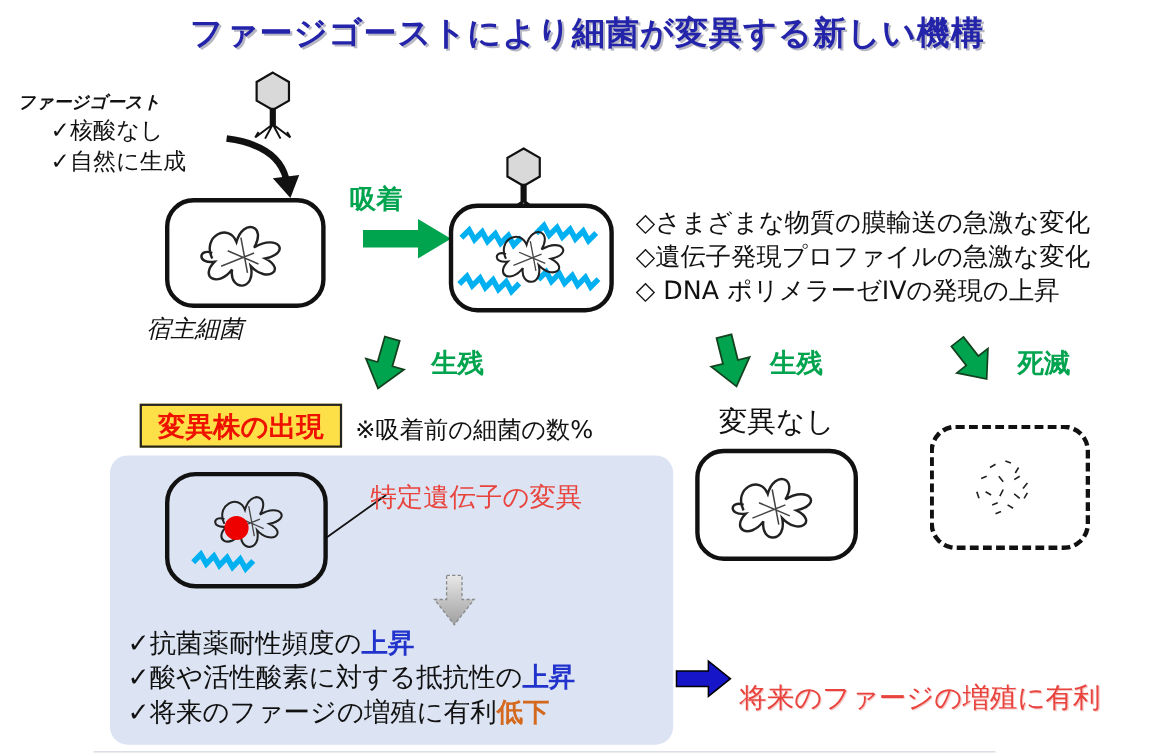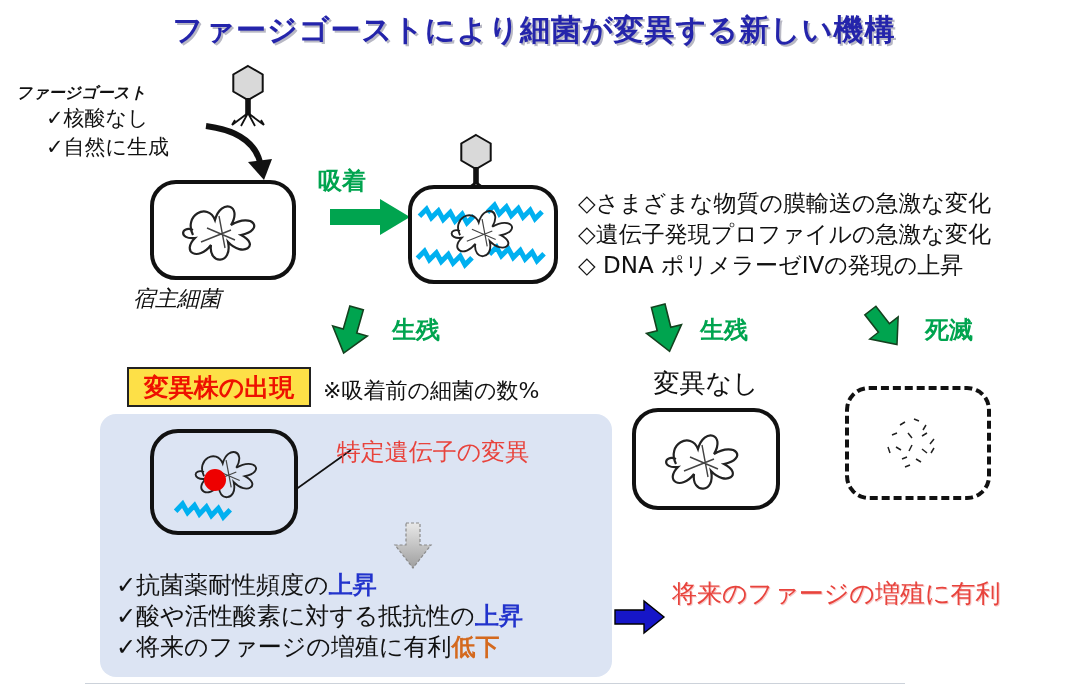--- a/index.html
+++ b/index.html
@@ -52,21 +52,21 @@
   }
   .callout-text{
     left:308px;top:436px;width:250px;text-align:center;
     font-size:24px;line-height:32px;color:var(--soft_red,#E8433C);white-space:nowrap;
   }
   .conseq{left:116px;top:570px;font-size:24px;line-height:31px;white-space:nowrap;}
   .hl{font-weight:bold;}
   .hl-blue{color:var(--highlight_blue,#2233CC);}
   .hl-orange{color:var(--highlight_orange,#D4691E);}
   .conclusion{
-    left:672px;top:577px;font-size:25px;color:var(--soft_red,#E8433C);
+    left:672px;top:618px;font-size:25px;color:var(--soft_red,#E8433C);
     text-shadow:1px 1px 0 #f6c9c9;white-space:nowrap;
   }
   .bottom-line{left:85px;top:683px;width:820px;height:1px;background:#ccd2da;}
   svg{display:block;}
 </style>
 </head>
 <body>
 
 <div class="canvas">
 

